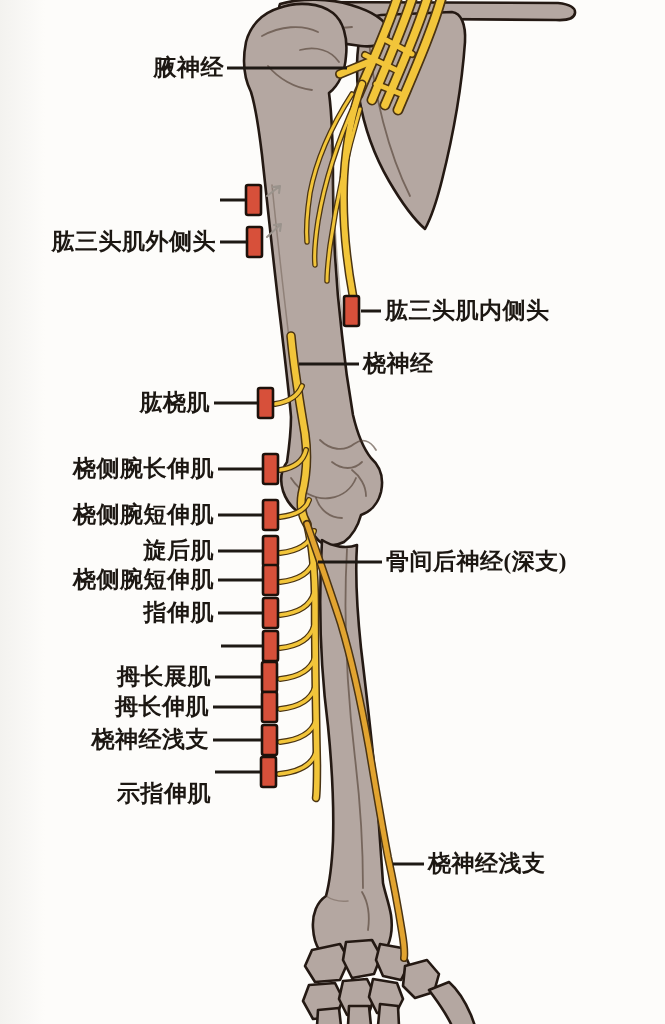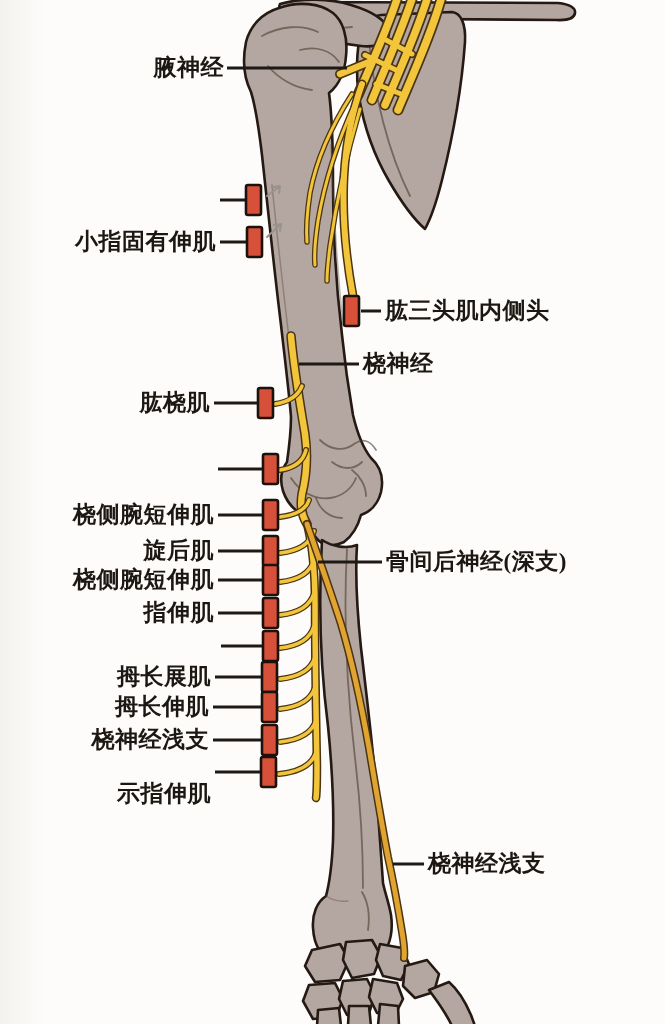--- a/index.html
+++ b/index.html
@@ -213,24 +213,25 @@
       <path class="lead" d="M215,677 L261,677"></path>
       <path class="lead" d="M213,707 L261,707"></path>
       <path class="lead" d="M213,740 L261,740"></path>
       <path class="lead" d="M215,772 L260,772"></path>
       <path class="lead" d="M318,562 L382,562"></path>
       <path class="lead" d="M393,864 L424,864"></path>
     </g>
   </svg>
 
   <div class="lbl" style="right:441px;top:55px">腋神经</div>
-  <div class="lbl" style="right:449px;top:229px">小指固有伸肌</div>
+  <div class="lbl" style="right:449px;top:229px">肱三头肌外侧头</div>
   <div class="lbl" style="left:385px;top:298px">肱三头肌内侧头</div>
   <div class="lbl" style="left:363px;top:351px">桡神经</div>
   <div class="lbl" style="right:455px;top:390px">肱桡肌</div>
+  <div class="lbl" style="right:451px;top:456px">桡侧腕长伸肌</div>
   <div class="lbl" style="right:451px;top:502px">桡侧腕短伸肌</div>
   <div class="lbl" style="right:451px;top:538px">旋后肌</div>
   <div class="lbl" style="right:451px;top:567px">桡侧腕短伸肌</div>
   <div class="lbl" style="right:451px;top:600px">指伸肌</div>
   <div class="lbl" style="right:454px;top:664px">拇长展肌</div>
   <div class="lbl" style="right:456px;top:694px">拇长伸肌</div>
   <div class="lbl" style="right:456px;top:727px">桡神经浅支</div>
   <div class="lbl" style="right:454px;top:781px">示指伸肌</div>
   <div class="lbl" style="left:386px;top:549px">骨间后神经(深支)</div>
   <div class="lbl" style="left:428px;top:851px">桡神经浅支</div>

